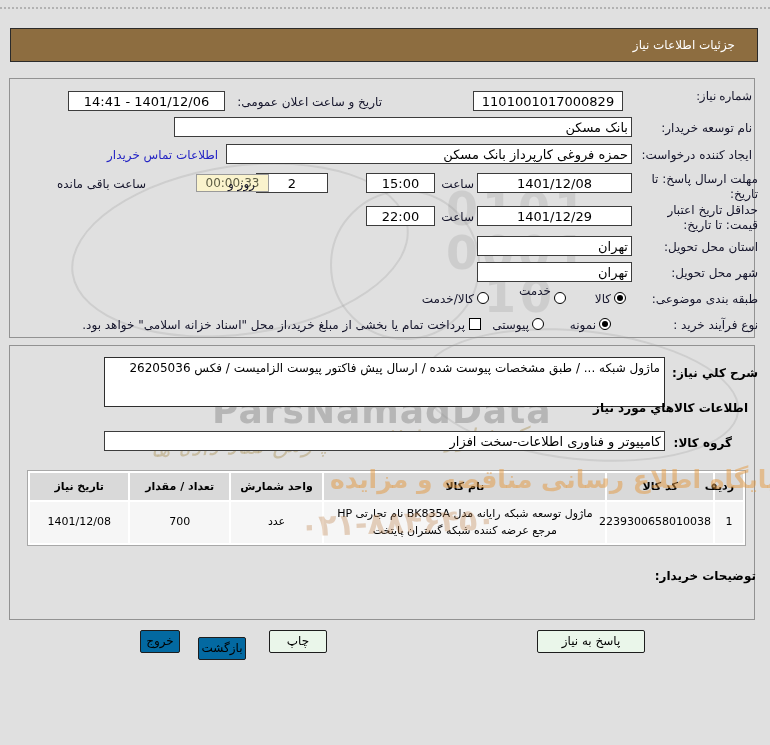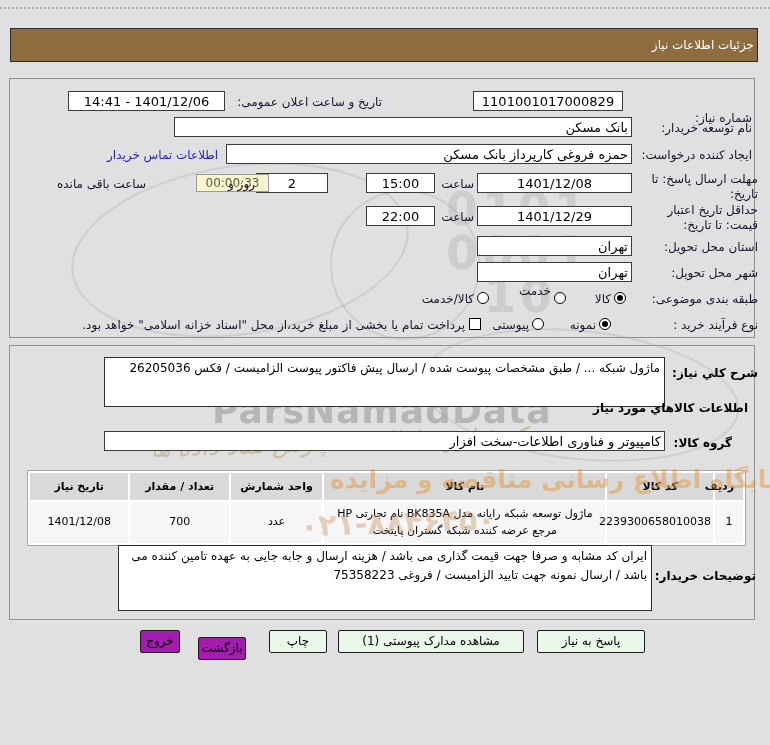--- a/index.html
+++ b/index.html
@@ -4,21 +4,21 @@
 <style>
   * { margin:0; padding:0; box-sizing:border-box; }
   html,body { background:#e0e0e0; }
   body { font-family:"DejaVu Sans", sans-serif; }
   #screen { position:relative; width:770px; height:745px; background:#e0e0e0; overflow:hidden; direction:rtl; }
 
   .dotline { position:absolute; top:7px; left:0; width:770px; border-top:2px dotted #b2b2b2; }
 
   .titlebar { position:absolute; left:10px; top:28px; width:748px; height:34px;
               background:#8d6d40; border:1px solid #2b2b2b; color:#fff;
-              font-size:12px; line-height:32px; padding-right:3px; text-align:right; }
+              font-size:12px; line-height:32px; padding-right:22px; text-align:right; }
 
   .panel { position:absolute; border:1px solid #929292; background:transparent; z-index:1; }
 
   .lbl { position:absolute; font-size:12px; color:#15152b; text-align:right; white-space:nowrap; z-index:3; line-height:1.25; }
   .lbl.wrap { white-space:normal; }
   .lbl.bold { font-weight:bold; color:#000; }
 
   .tb { position:absolute; border:1px solid #3c3c3c; background:#fff; height:20px;
         font-family:inherit; font-size:13px; color:#000; padding:0 3px; text-align:right;
         direction:rtl; z-index:2; }
@@ -38,21 +38,21 @@
 
   .tbl-wrap { position:absolute; left:27px; top:470px; width:719px; border:1px solid #a8a8a8;
               background:#fff; z-index:2; }
   .tbl-wrap table { width:100%; border-collapse:separate; border-spacing:2px; table-layout:fixed; direction:rtl; }
   .tbl-wrap th { background:#d9d9d9; font-size:11px; font-weight:bold; color:#000; padding:7px 9px; }
   .tbl-wrap td { background:#f6f6f6; font-size:11px; color:#000; text-align:center; padding:4px 2px; line-height:1.5; }
 
   .btn { position:absolute; height:23px; border:1px solid #1d1d1d; border-radius:2px;
          font-family:inherit; font-size:12px; color:#000; text-align:center; line-height:21px;
          cursor:pointer; z-index:3; }
-  .btn.pink { background:#a21caf; }
+  .btn.pink { background:#0369a1; }
   .btn.green { background:#eaf6ea; }
 
   
   .wm { position:absolute; pointer-events:none; }
   .wm-shape { border:2px solid rgba(140,140,140,0.22); border-radius:50%; }
   .wm-digits { font-size:46px; font-weight:bold; color:rgba(120,120,120,0.18); line-height:0.95; text-align:center; letter-spacing:4px; z-index:0; }
   .wm-pars { font-size:36px; font-weight:bold; color:rgba(130,130,130,0.45); letter-spacing:1px; z-index:1; direction:ltr; }
   .wm-script { font-size:24px; font-style:italic; color:rgba(160,132,62,0.38); white-space:nowrap; transform:rotate(-2deg); z-index:1; }
   .wm-orange { font-size:25px; font-weight:bold; color:rgba(228,152,62,0.5); white-space:nowrap; z-index:5; }
   .wm-phone { font-size:30px; font-weight:bold; color:rgba(190,130,75,0.35); white-space:nowrap; transform:rotate(-2deg); z-index:5; direction:ltr; }
@@ -74,21 +74,21 @@
   <div class="wm wm-script" style="left:150px; top:428px;">مرکز فناوری اطلاعات پارس نماد داده ها</div>
   <div class="wm wm-orange" style="left:330px; top:465px;">پایگاه اطلاع رسانی مناقصه و مزایده</div>
   <div class="wm wm-phone" style="left:300px; top:505px;">۰۲۱-۸۸۴۶۴۵۰</div>
 
   <div class="dotline"></div>
 
   <div class="titlebar">جزئیات اطلاعات نیاز</div>
 
   <div class="panel" style="left:9px; top:78px; width:746px; height:260px;"></div>
 
-  <div class="lbl" style="left:640px; top:111px; width:112px;">شماره نیاز:</div>
+  <div class="lbl" style="left:640px; top:89px; width:112px;font-family:Liberation Serif, serif;">شماره نیاز:</div>
   <input class="tb center" readonly="" style="left: 473px; top: 91px; width: 150px;" value="1101001017000829">
   <div class="lbl" style="left:230px; top:95px; width:152px;">تاریخ و ساعت اعلان عمومی:</div>
   <input class="tb center" readonly="" style="left: 68px; top: 91px; width: 157px;" value="1401/12/06 - 14:41">
 
   <div class="lbl" style="left:640px; top:121px; width:112px;">نام توسعه خریدار:</div>
   <input class="tb" readonly="" style="left: 174px; top: 117px; width: 458px;" value="بانک مسکن">
 
   <div class="lbl" style="left:640px; top:148px; width:112px;">ایجاد کننده درخواست:</div>
   <input class="tb" readonly="" style="left: 226px; top: 144px; width: 406px;" value="حمزه فروغی کارپرداز بانک مسکن">
   <div class="link" style="left:107px; top:148px;">اطلاعات تماس خریدار</div>
@@ -166,21 +166,19 @@
           <td>ماژول توسعه شبکه رایانه مدل BK835A نام تجارتی HP مرجع عرضه کننده شبکه گستران پایتخت</td>
           <td>عدد</td>
           <td>700</td>
           <td>1401/12/08</td>
         </tr>
       </tbody>
     </table>
   </div>
 
   <div class="lbl bold" style="left:652px; top:569px; width:104px;">توضیحات خریدار:</div>
-  <div class="area" style="left:118px; top:545px; width:534px; height:66px;">ایران کد مشابه و صرفا جهت قیمت گذاری می باشد / هزینه ارسال و جابه جایی به عهده تامین کننده می باشد / ارسال نمونه جهت تایید الزامیست / فروغی 75358223</div>
 
   <button class="btn pink" style="left:140px; top:630px; width:40px;">خروج</button>
   <button class="btn pink" style="left:198px; top:637px; width:48px;">بازگشت</button>
   <button class="btn green" style="left:269px; top:630px; width:58px;">چاپ</button>
-  <button class="btn green" style="left:338px; top:630px; width:186px;">مشاهده مدارک پیوستی (1)</button>
   <button class="btn green" style="left:537px; top:630px; width:108px;">پاسخ به نیاز</button>
 
 </div>
 
 </body></html>

